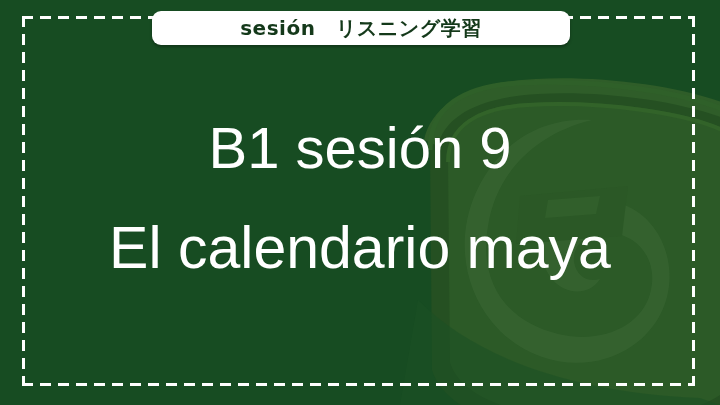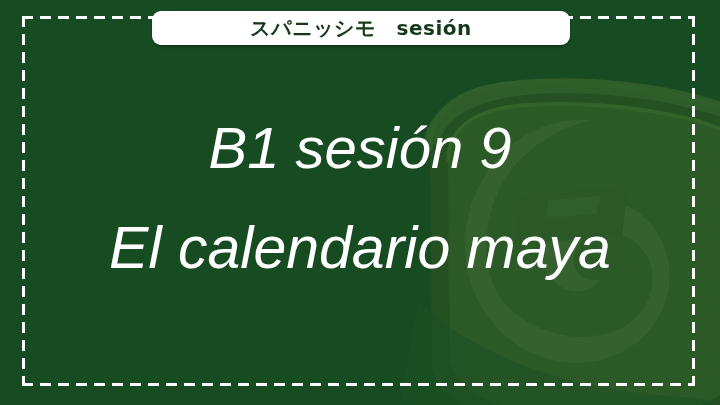--- a/index.html
+++ b/index.html
@@ -95,21 +95,20 @@
   }
   #title-block .title-line {
     display: block;
     color: #ffffff;
     font-family: "Liberation Sans", "DejaVu Sans", sans-serif;
     font-weight: 300;
     font-size: 58px;
     line-height: 68px;
     letter-spacing: 0px;
     white-space: nowrap;
-    font-style: italic;
   }
   #title-block .title-line.line2 {
     font-size: 59px;
     margin-top: 32px;
   }
 </style>
 </head>
 <body>
 
 <div id="slide">
@@ -169,21 +168,21 @@
   </svg>
 
   <div id="dashed-frame">
     <div class="edge top"></div>
     <div class="edge right"></div>
     <div class="edge bottom"></div>
     <div class="edge left"></div>
   </div>
 
   <div id="header-badge">
-    <span class="badge-text">スパニッシモ　sesión</span>
+    <span class="badge-text">sesión　リスニング学習</span>
   </div>
 
   <div id="title-block">
     <span class="title-line line1">B1 sesión 9</span>
     <span class="title-line line2">El calendario maya</span>
   </div>
 
 </div>
 
 </body></html>

